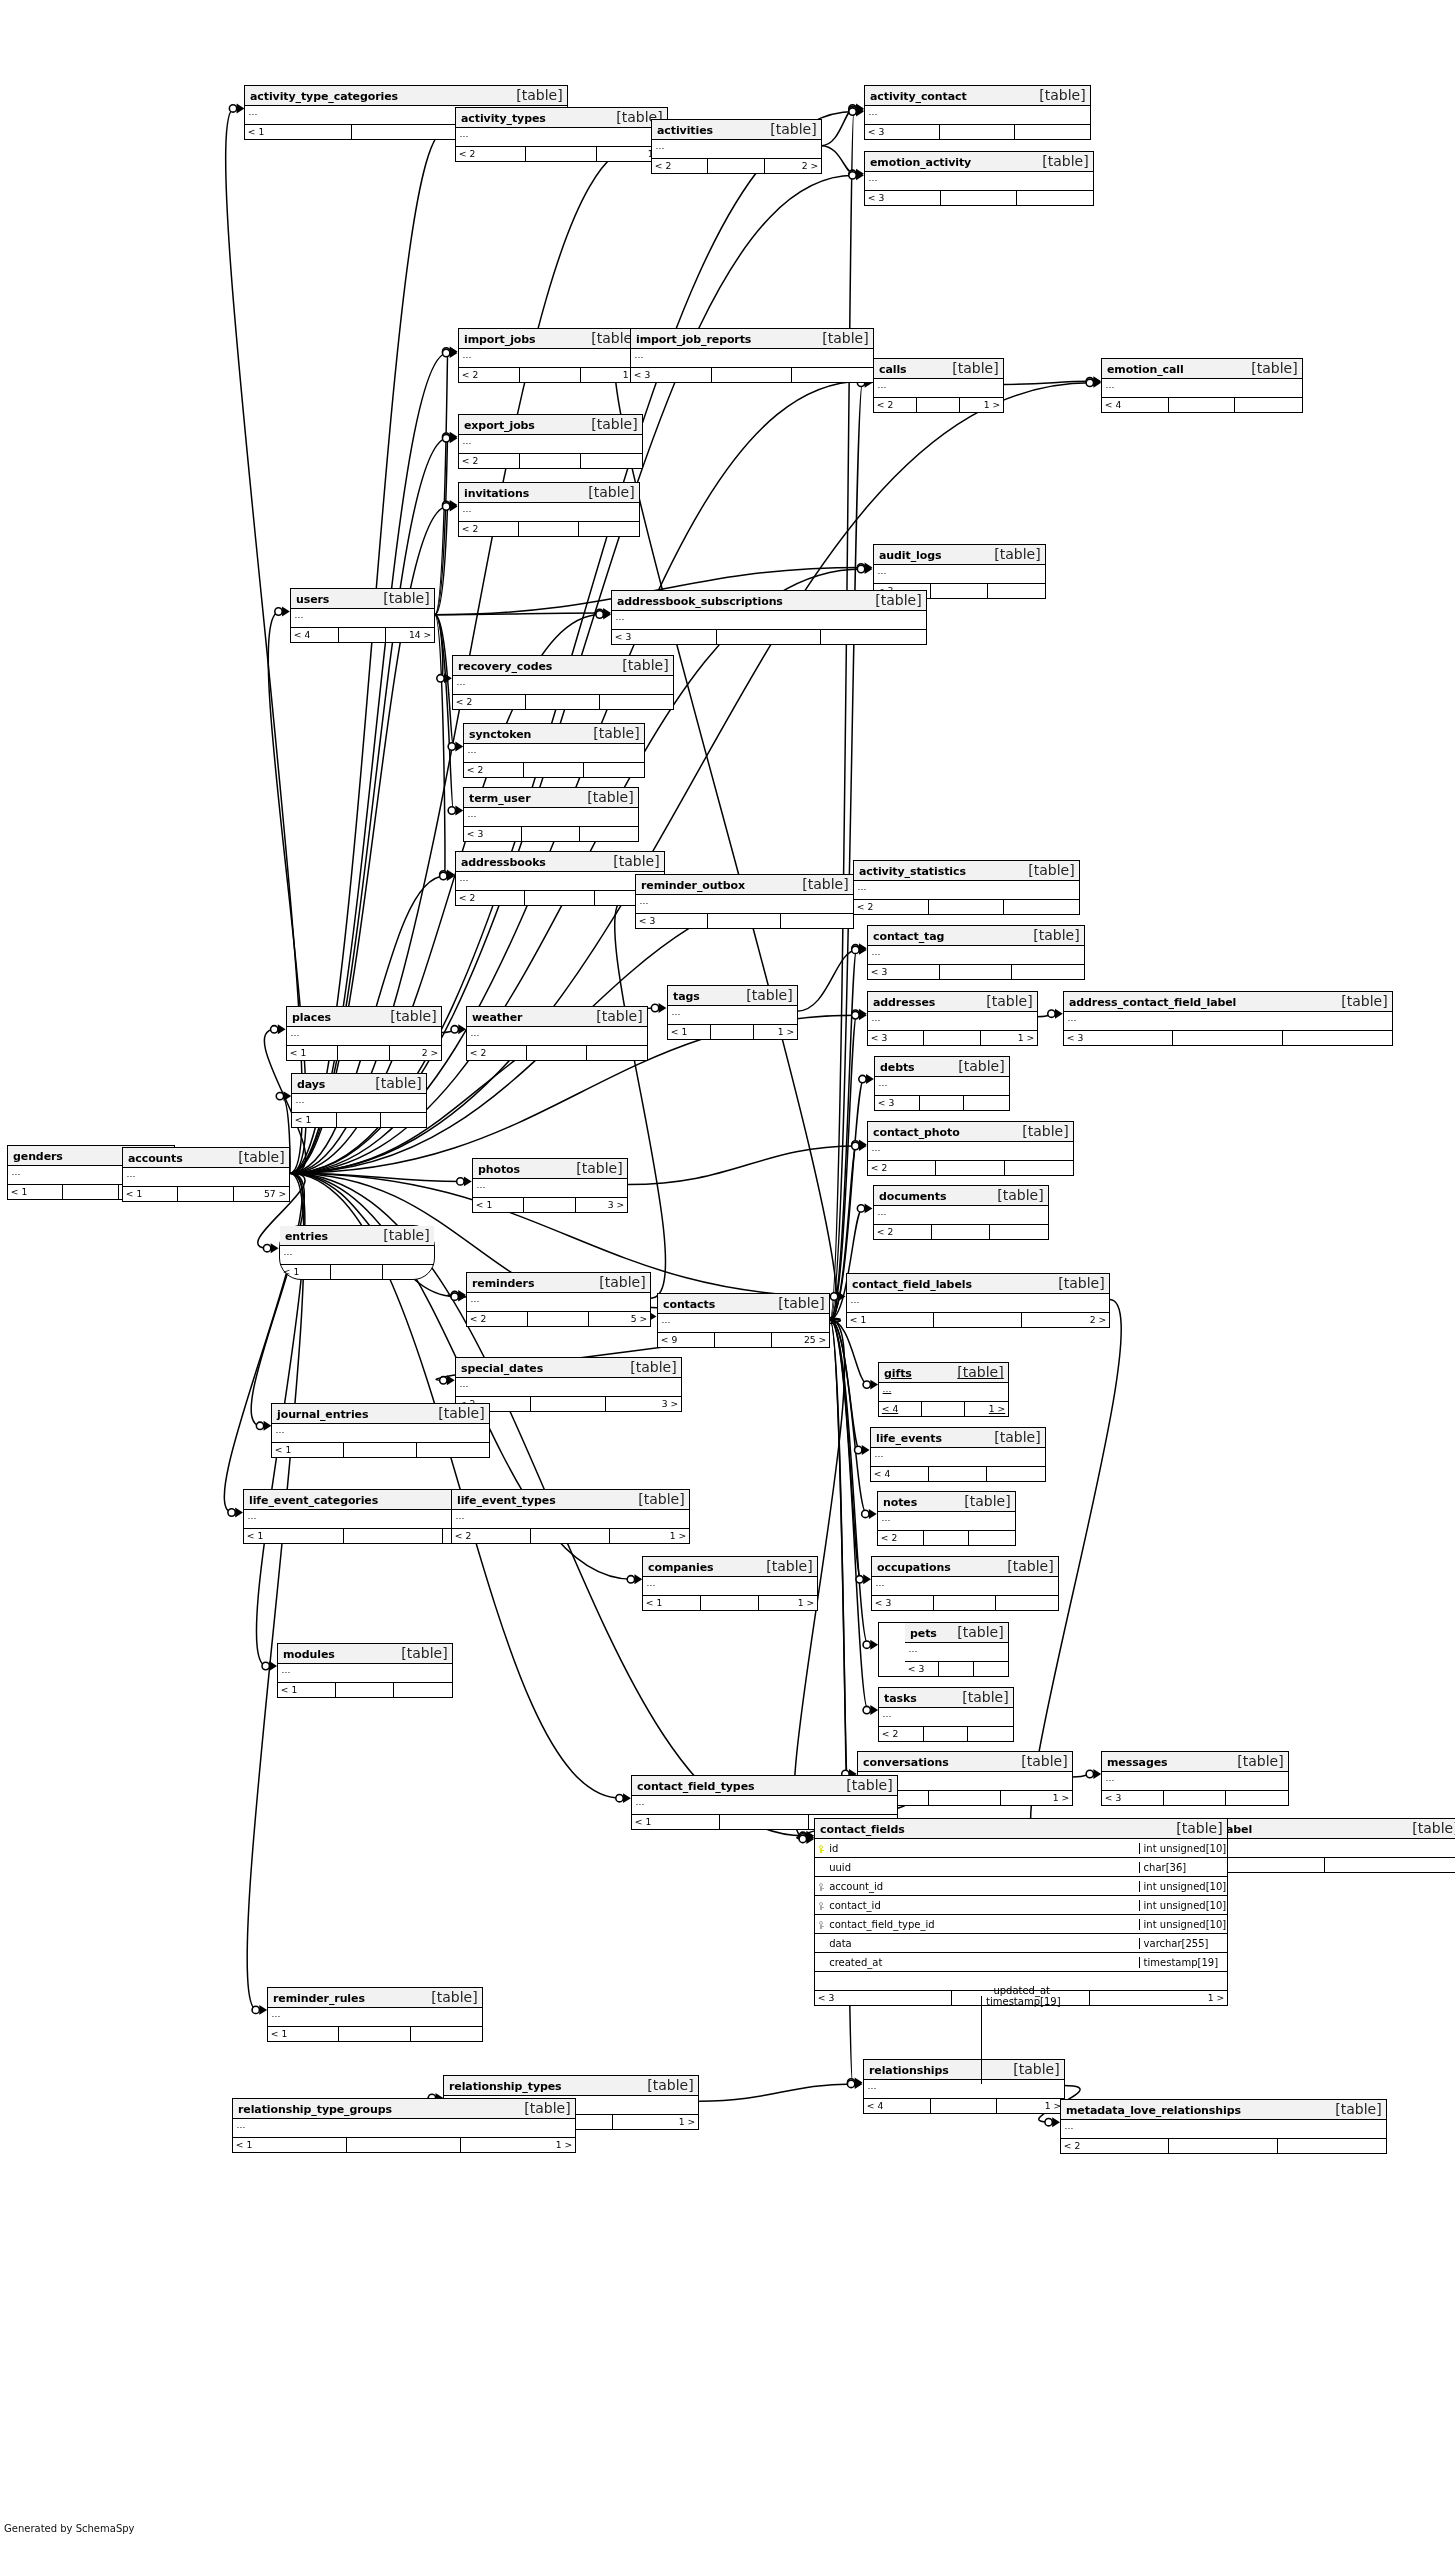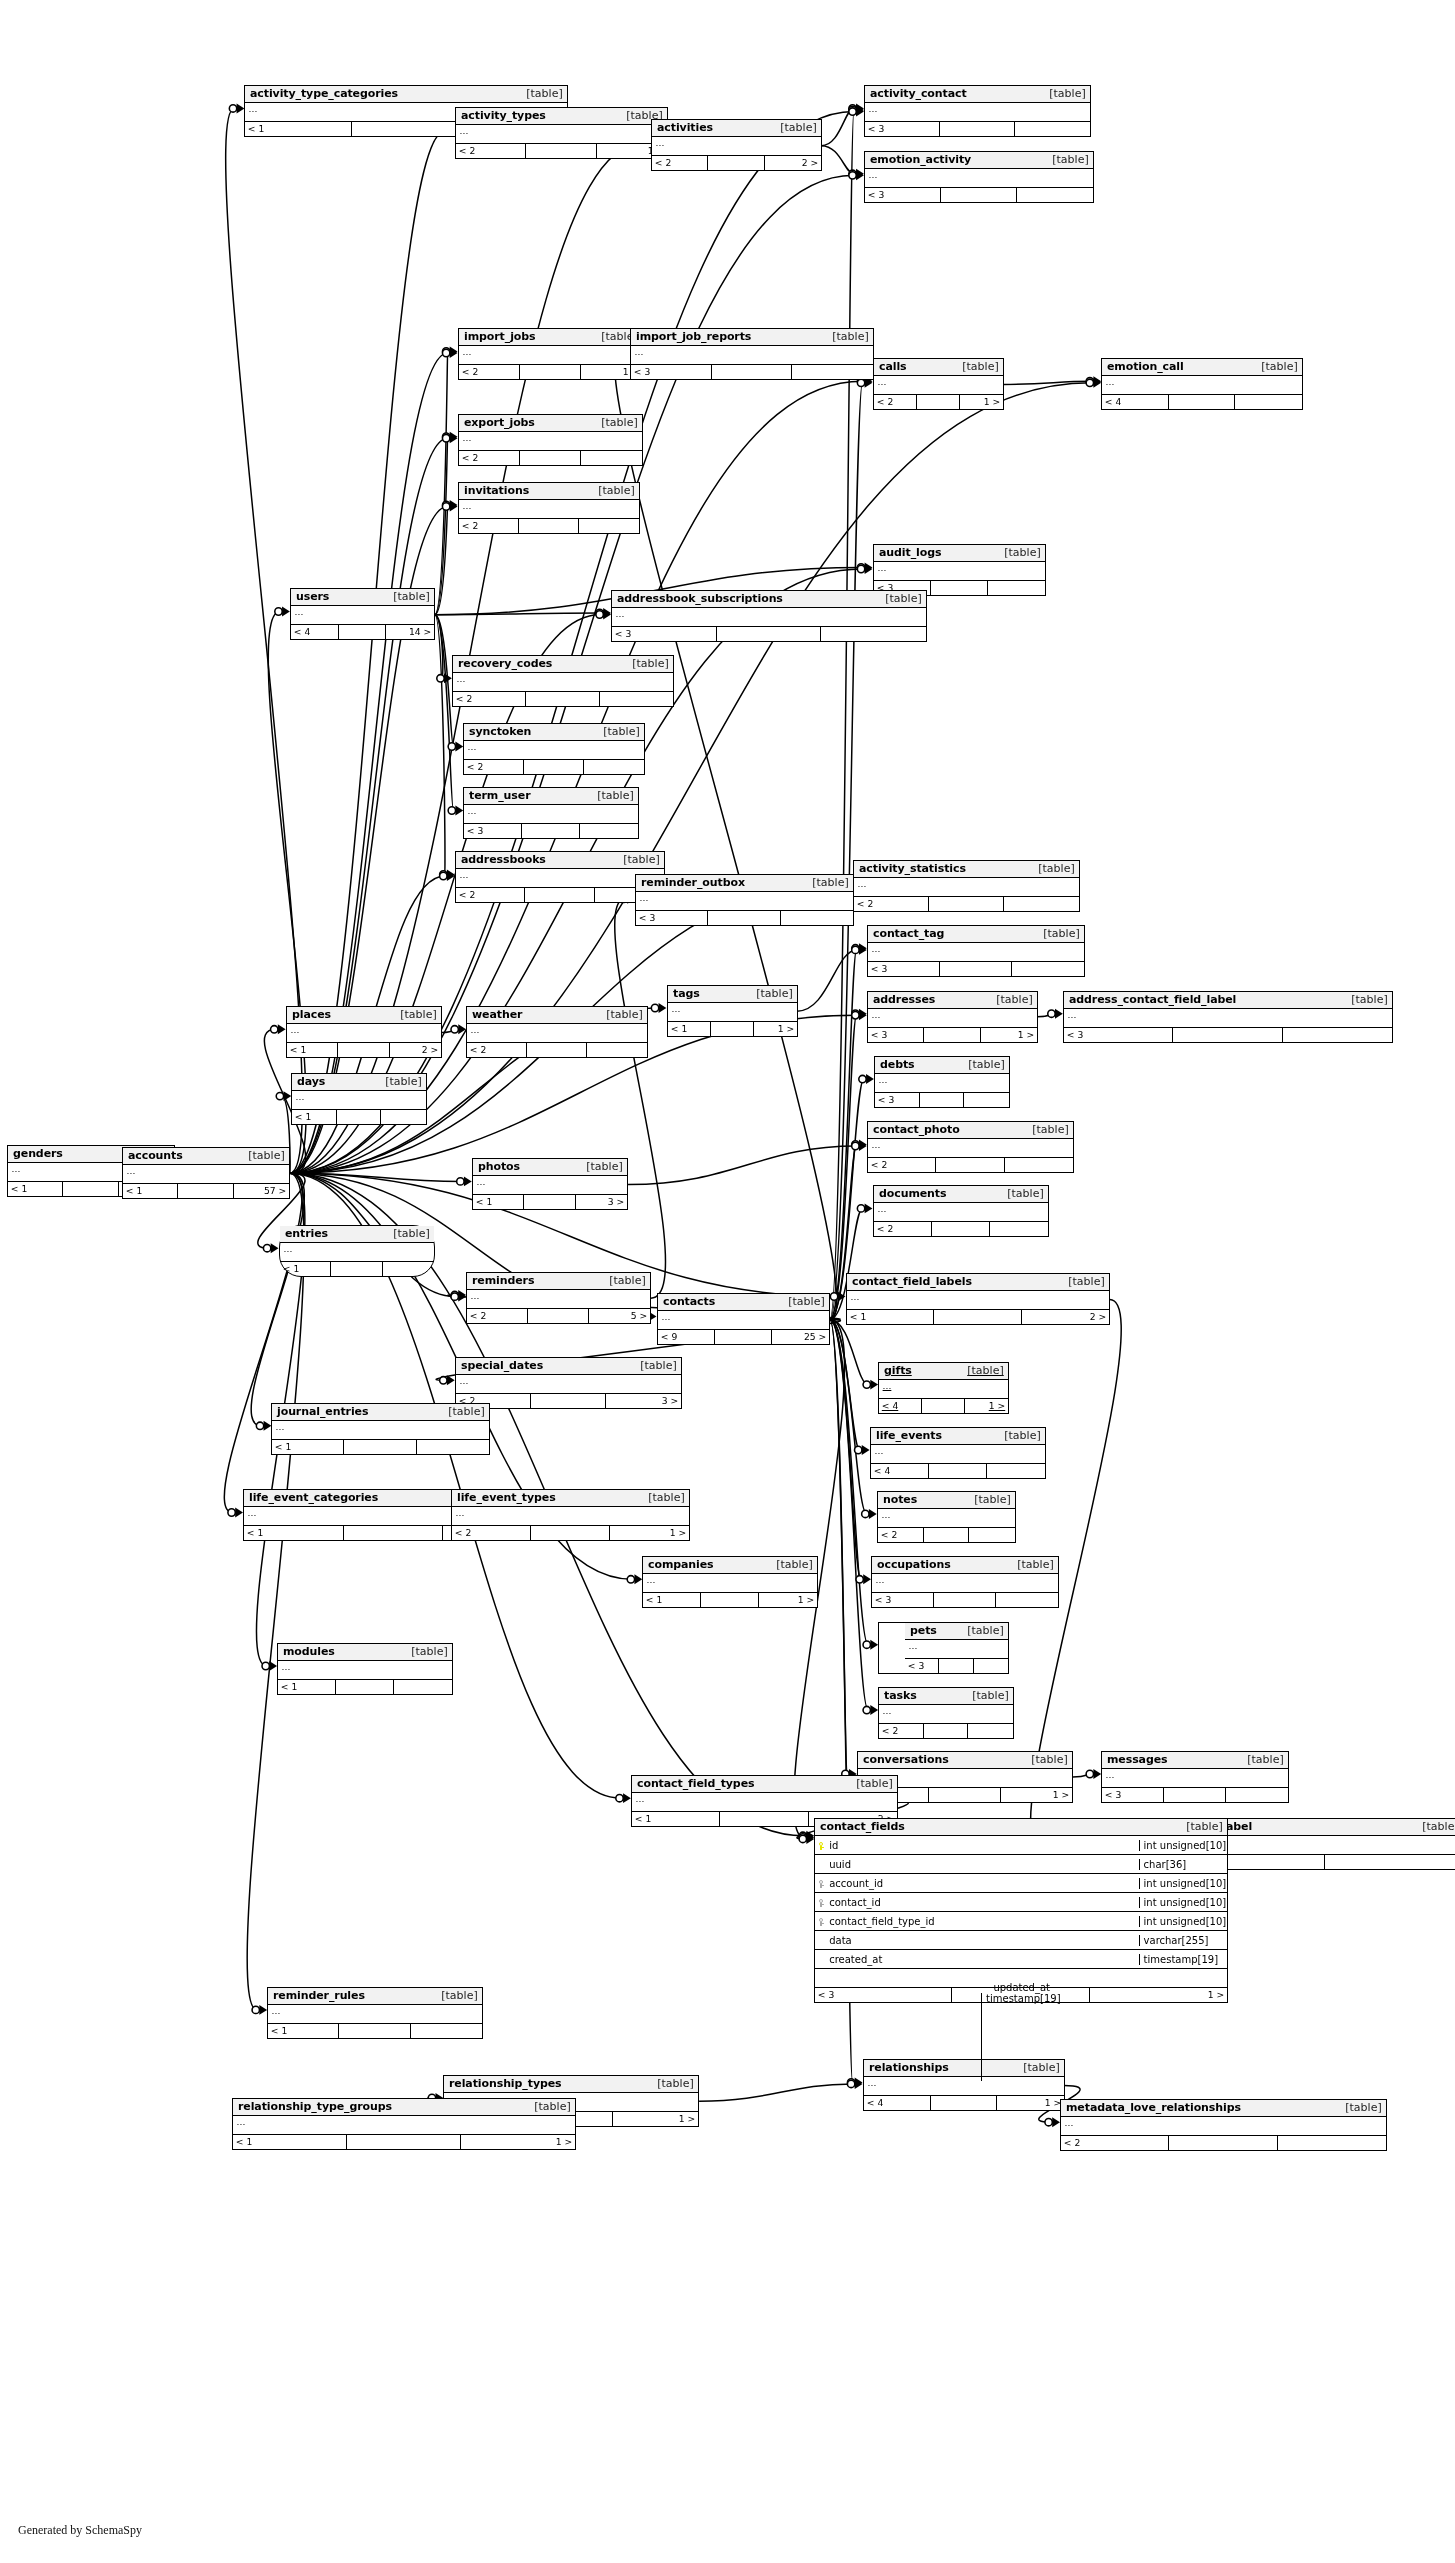--- a/index.html
+++ b/index.html
@@ -7,21 +7,21 @@
   body{font-family:"DejaVu Sans","Liberation Sans",sans-serif;}
   #canvas{position:relative;width:1455px;height:2563px;background:#fff;overflow:hidden;}
   #edges{position:absolute;left:0;top:0;width:1455px;height:2563px;pointer-events:none;}
 
   
   .tbl{position:absolute;border:1.1px solid #000;background:#fff;box-sizing:border-box;}
   .tbl .hdr{display:flex;align-items:baseline;justify-content:space-between;
             background:#f2f2f2;border-bottom:1.4px solid #000;padding:1.4px 4.3px 2.1px 5px;
             white-space:nowrap;}
   .tbl .hdr .nm{font-weight:bold;font-size:11px;color:#000;letter-spacing:-0.1px;}
-  .tbl .hdr .tg{font-size:11px;color:#222;padding-left:5.7px;}
+  .tbl .hdr .tg{font-size:14px;color:#222;padding-left:5.7px;}
   .tbl .body{min-height:15px;border-bottom:1px solid #000;padding:0.7px 3.6px 1.4px 3.6px;
              font-size:9.2px;color:#000;line-height:10.7px;}
   .tbl .foot{display:flex;height:14px;}
   .tbl .foot .c{flex:1 1 33.33%;border-right:1px solid #000;font-size:9.2px;
                 line-height:13.5px;box-sizing:border-box;padding:0 2.8px;white-space:nowrap;}
   .tbl .foot .c:last-child{border-right:none;}
   .tbl .foot .c.l{text-align:left;}
   .tbl .foot .c.r{text-align:right;}
 
   
@@ -33,21 +33,21 @@
   .tbl.detail .col .ctype{flex:0 0 88px;border-left:1px solid #000;font-size:10px;
                           padding-left:3.6px;white-space:nowrap;box-sizing:border-box;}
   .key{display:inline-block;width:6.4px;height:7.8px;position:relative;vertical-align:middle;}
   .key i{position:absolute;display:block;}
   .key i.h{left:0.7px;top:0;width:4.3px;height:4.3px;border-radius:50%;border:1.4px solid currentColor;box-sizing:border-box;}
   .key i.s{left:2.1px;top:3.6px;width:1.4px;height:4.3px;background:currentColor;}
   .key i.t{left:3.6px;top:5px;width:2.1px;height:1.4px;background:currentColor;}
   .key.pk{color:#e5e500;}
   .key.fk{color:#a9a9a9;}
 
-  .footer{position:absolute;left:18px;top:2523px;font-size:12px;color:#111;font-family:Liberation Serif, serif;}
+  .footer{position:absolute;left:4px;top:2523px;font-size:10px;color:#111;}
 </style>
 </head>
 <body>
 
 <div id="canvas">
   <svg id="edges" viewBox="0 0 2048 3607" preserveAspectRatio="none">
     <defs>
       <g id="crow">
         <circle r="5.5" cx="0" cy="0" fill="#fff" stroke="#000" stroke-width="2.2"></circle>
       </g>

